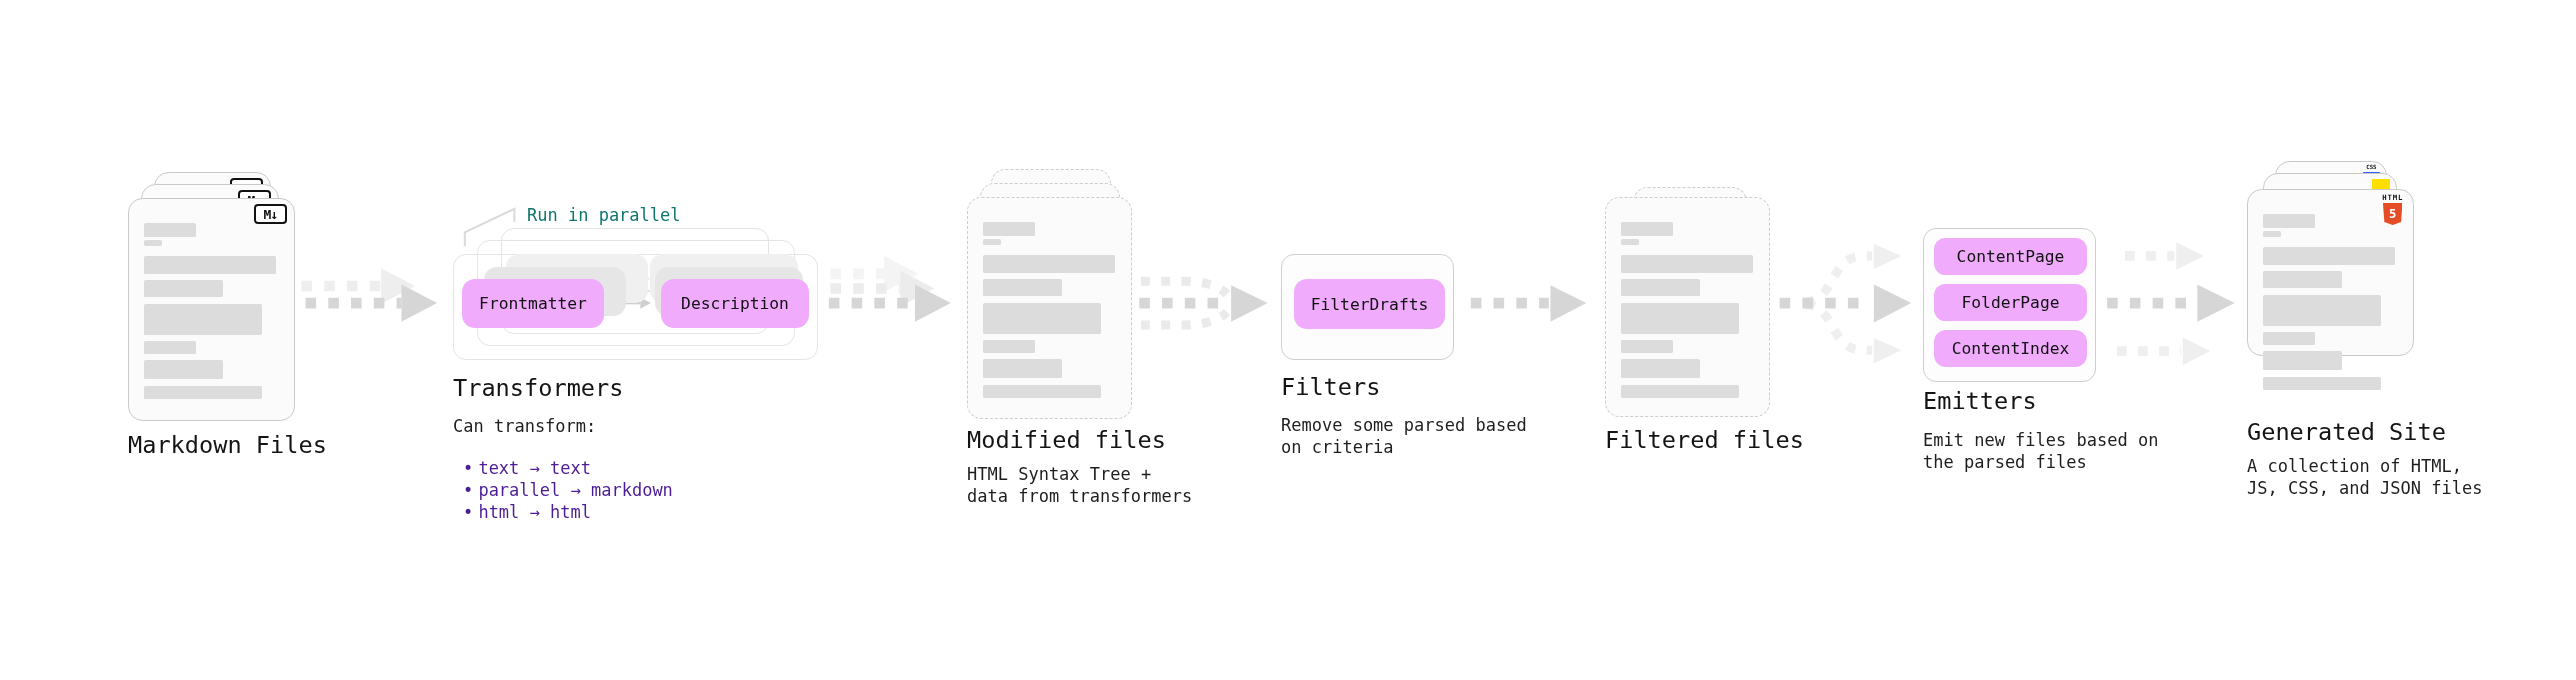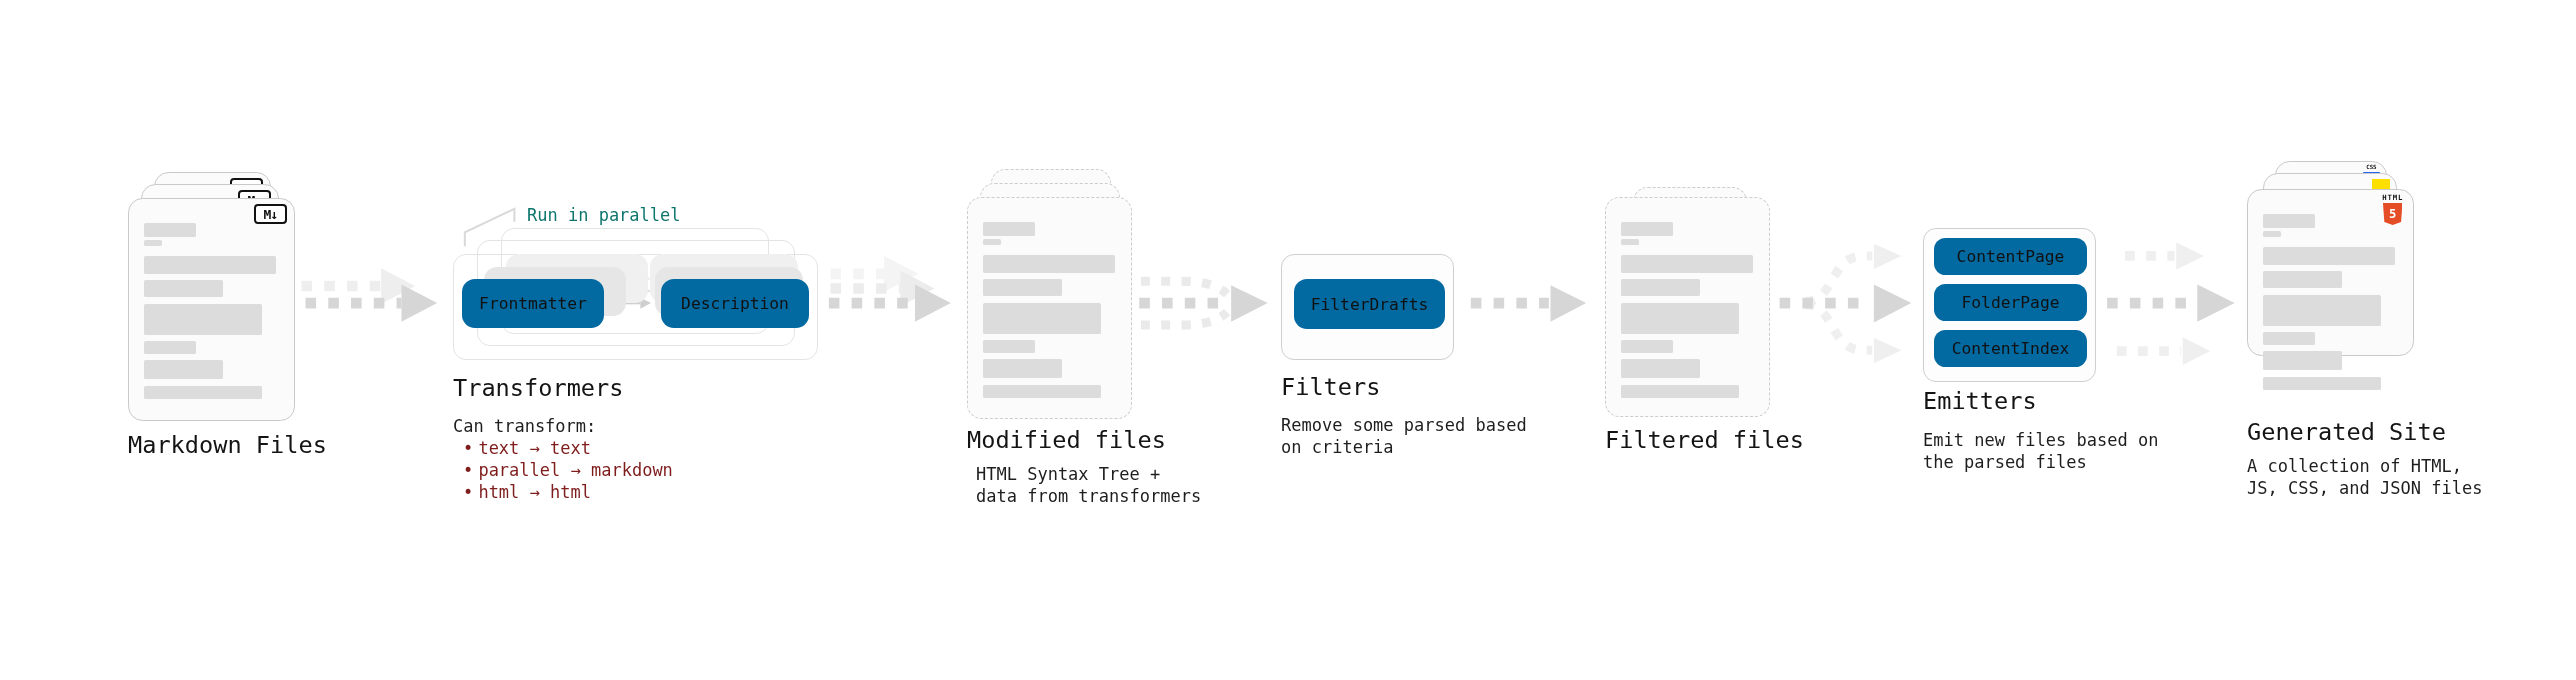--- a/index.html
+++ b/index.html
@@ -32,34 +32,34 @@
   .html5-icon .word{font-size:7.3px;font-weight:bold;color:#111;letter-spacing:0.8px;line-height:7.3px;}
   .html5-icon .shield{width:19.5px;height:22px;margin:1.6px auto 0;background:#e44d26;
     clip-path:polygon(0 0,100% 0,93% 86%,50% 100%,7% 86%);
     display:flex;align-items:center;justify-content:center;color:#fff;font-weight:bold;font-size:12.2px;}
   .css-icon{position:absolute;top:3.3px;right:6.5px;width:16.3px;text-align:center;}
   .css-icon .word{font-size:5.7px;font-weight:bold;color:#111;line-height:5.7px;}
   .css-icon .bar{height:3.3px;background:#2965f1;margin-top:0.8px;border-radius:0.8px;}
   .js-icon{position:absolute;top:4.9px;right:6.5px;width:18px;height:14.6px;background:#ffdf00;}
 
   
-  .chip{position:absolute;background:#0369a1;border-radius:13px;display:flex;align-items:center;
+  .chip{position:absolute;background:#f0abfc;border-radius:13px;display:flex;align-items:center;
     justify-content:center;font-size:16.3px;color:#111;white-space:nowrap;box-sizing:border-box;}
   .chip.ghost1{background:#e6e6e6;}
   .chip.ghost2{background:#f0f0f0;}
   .chip.small{border-radius:11.4px;}
 
   
   .groupbox{position:absolute;border:1.6px solid #e4e4e4;border-radius:13px;background:transparent;box-sizing:border-box;}
   .solidbox{position:absolute;border:1.6px solid #cfcfcf;border-radius:13px;background:#fdfdfd;box-sizing:border-box;}
 
   .stage-label{position:absolute;font-size:23.6px;color:#141414;white-space:nowrap;line-height:26px;}
   .stage-desc{position:absolute;font-size:17px;color:#1e1e1e;white-space:pre-line;line-height:22px;}
   .note{position:absolute;font-size:17px;color:#0f766e;white-space:nowrap;}
-  .bullet-line{position:absolute;font-size:17px;color:#7f1d1d;white-space:nowrap;}
+  .bullet-line{position:absolute;font-size:17px;color:#4c1d95;white-space:nowrap;margin-top:20px;}
   .bullet-line .dot{display:inline-block;width:15.4px;}
 
   svg.flow{position:absolute;left:0;top:0;}
 </style>
 </head>
 <body>
 
 <div class="canvas">
 
   <svg class="flow" width="2576" height="681" viewBox="0 0 3170 838">
@@ -180,21 +180,21 @@
           <div></div>
           <div></div>
           <div></div>
           <div></div>
           <div></div>
           <div></div>
           <div></div>
         </div>
     </div>
     <div class="stage-label" style="left:967px;top:427px;">Modified files</div>
-    <div class="stage-desc" style="left:967px;top:463px;margin-left:9px;">HTML Syntax Tree +
+    <div class="stage-desc" style="left:967px;top:463px;">HTML Syntax Tree +
 data from transformers</div>
   </div>
 
   <div>
     <div class="solidbox" style="left:1281px;top:254px;width:173px;height:106px;"></div>
     <div class="chip" style="left:1294px;top:279px;width:151px;height:50px;">FilterDrafts</div>
     <div class="stage-label" style="left:1281px;top:374px;">Filters</div>
     <div class="stage-desc" style="left:1281px;top:414px;">Remove some parsed based
 on criteria</div>
   </div>
@@ -213,21 +213,21 @@
           <div></div>
         </div>
     </div>
     <div class="stage-label" style="left:1605px;top:427px;">Filtered files</div>
   </div>
 
   <div>
     <div class="solidbox" style="left:1923px;top:228px;width:173px;height:154px;"></div>
     <div class="chip small" style="left:1934px;top:238px;width:153px;height:37px;">ContentPage</div>
     <div class="chip small" style="left:1934px;top:284px;width:153px;height:37px;">FolderPage</div>
-    <div class="chip small" style="left:1934px;top:330px;width:153px;height:37px;">ContentIndex</div>
+    <div class="chip small" style="left:1934px;top:330px;width:153px;height:37px;border-radius:12px;">ContentIndex</div>
     <div class="stage-label" style="left:1923px;top:388px;">Emitters</div>
     <div class="stage-desc" style="left:1923px;top:429px;">Emit new files based on
 the parsed files</div>
   </div>
 
   <div>
     <div class="doc" style="left:2275px;top:161px;width:112px;height:89px;">
       <div class="css-icon">
         <div class="word">CSS</div>
         <div class="bar"></div>

